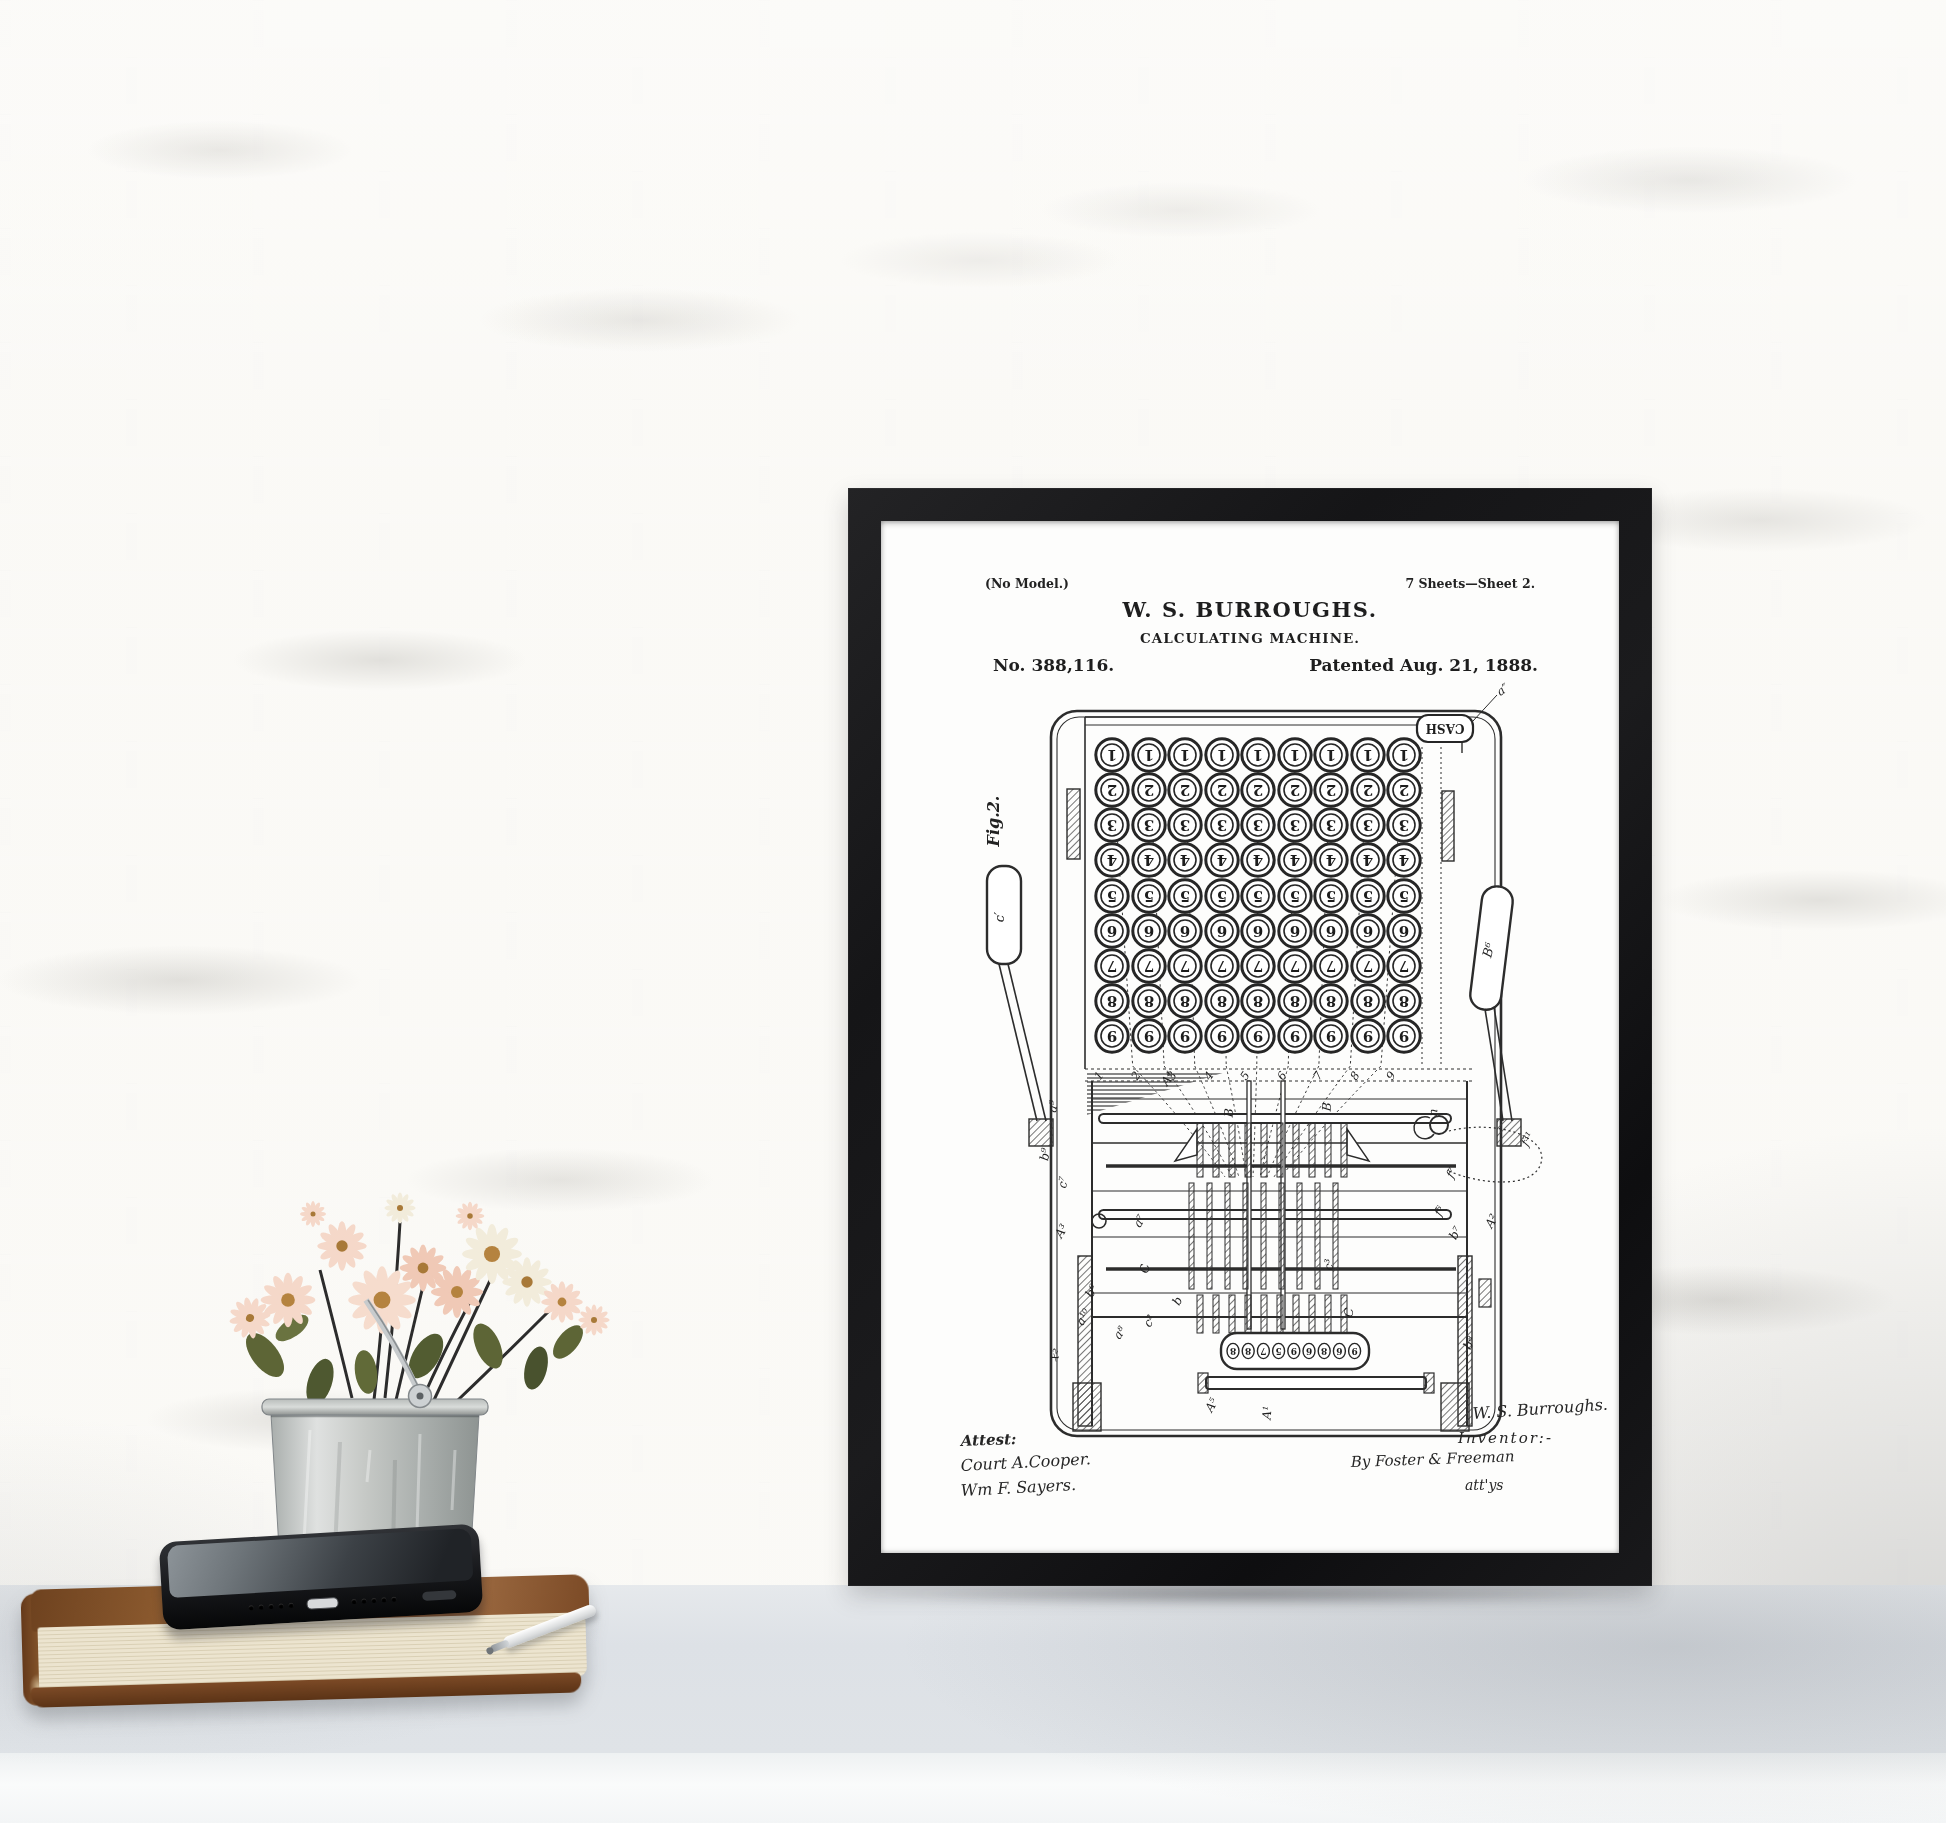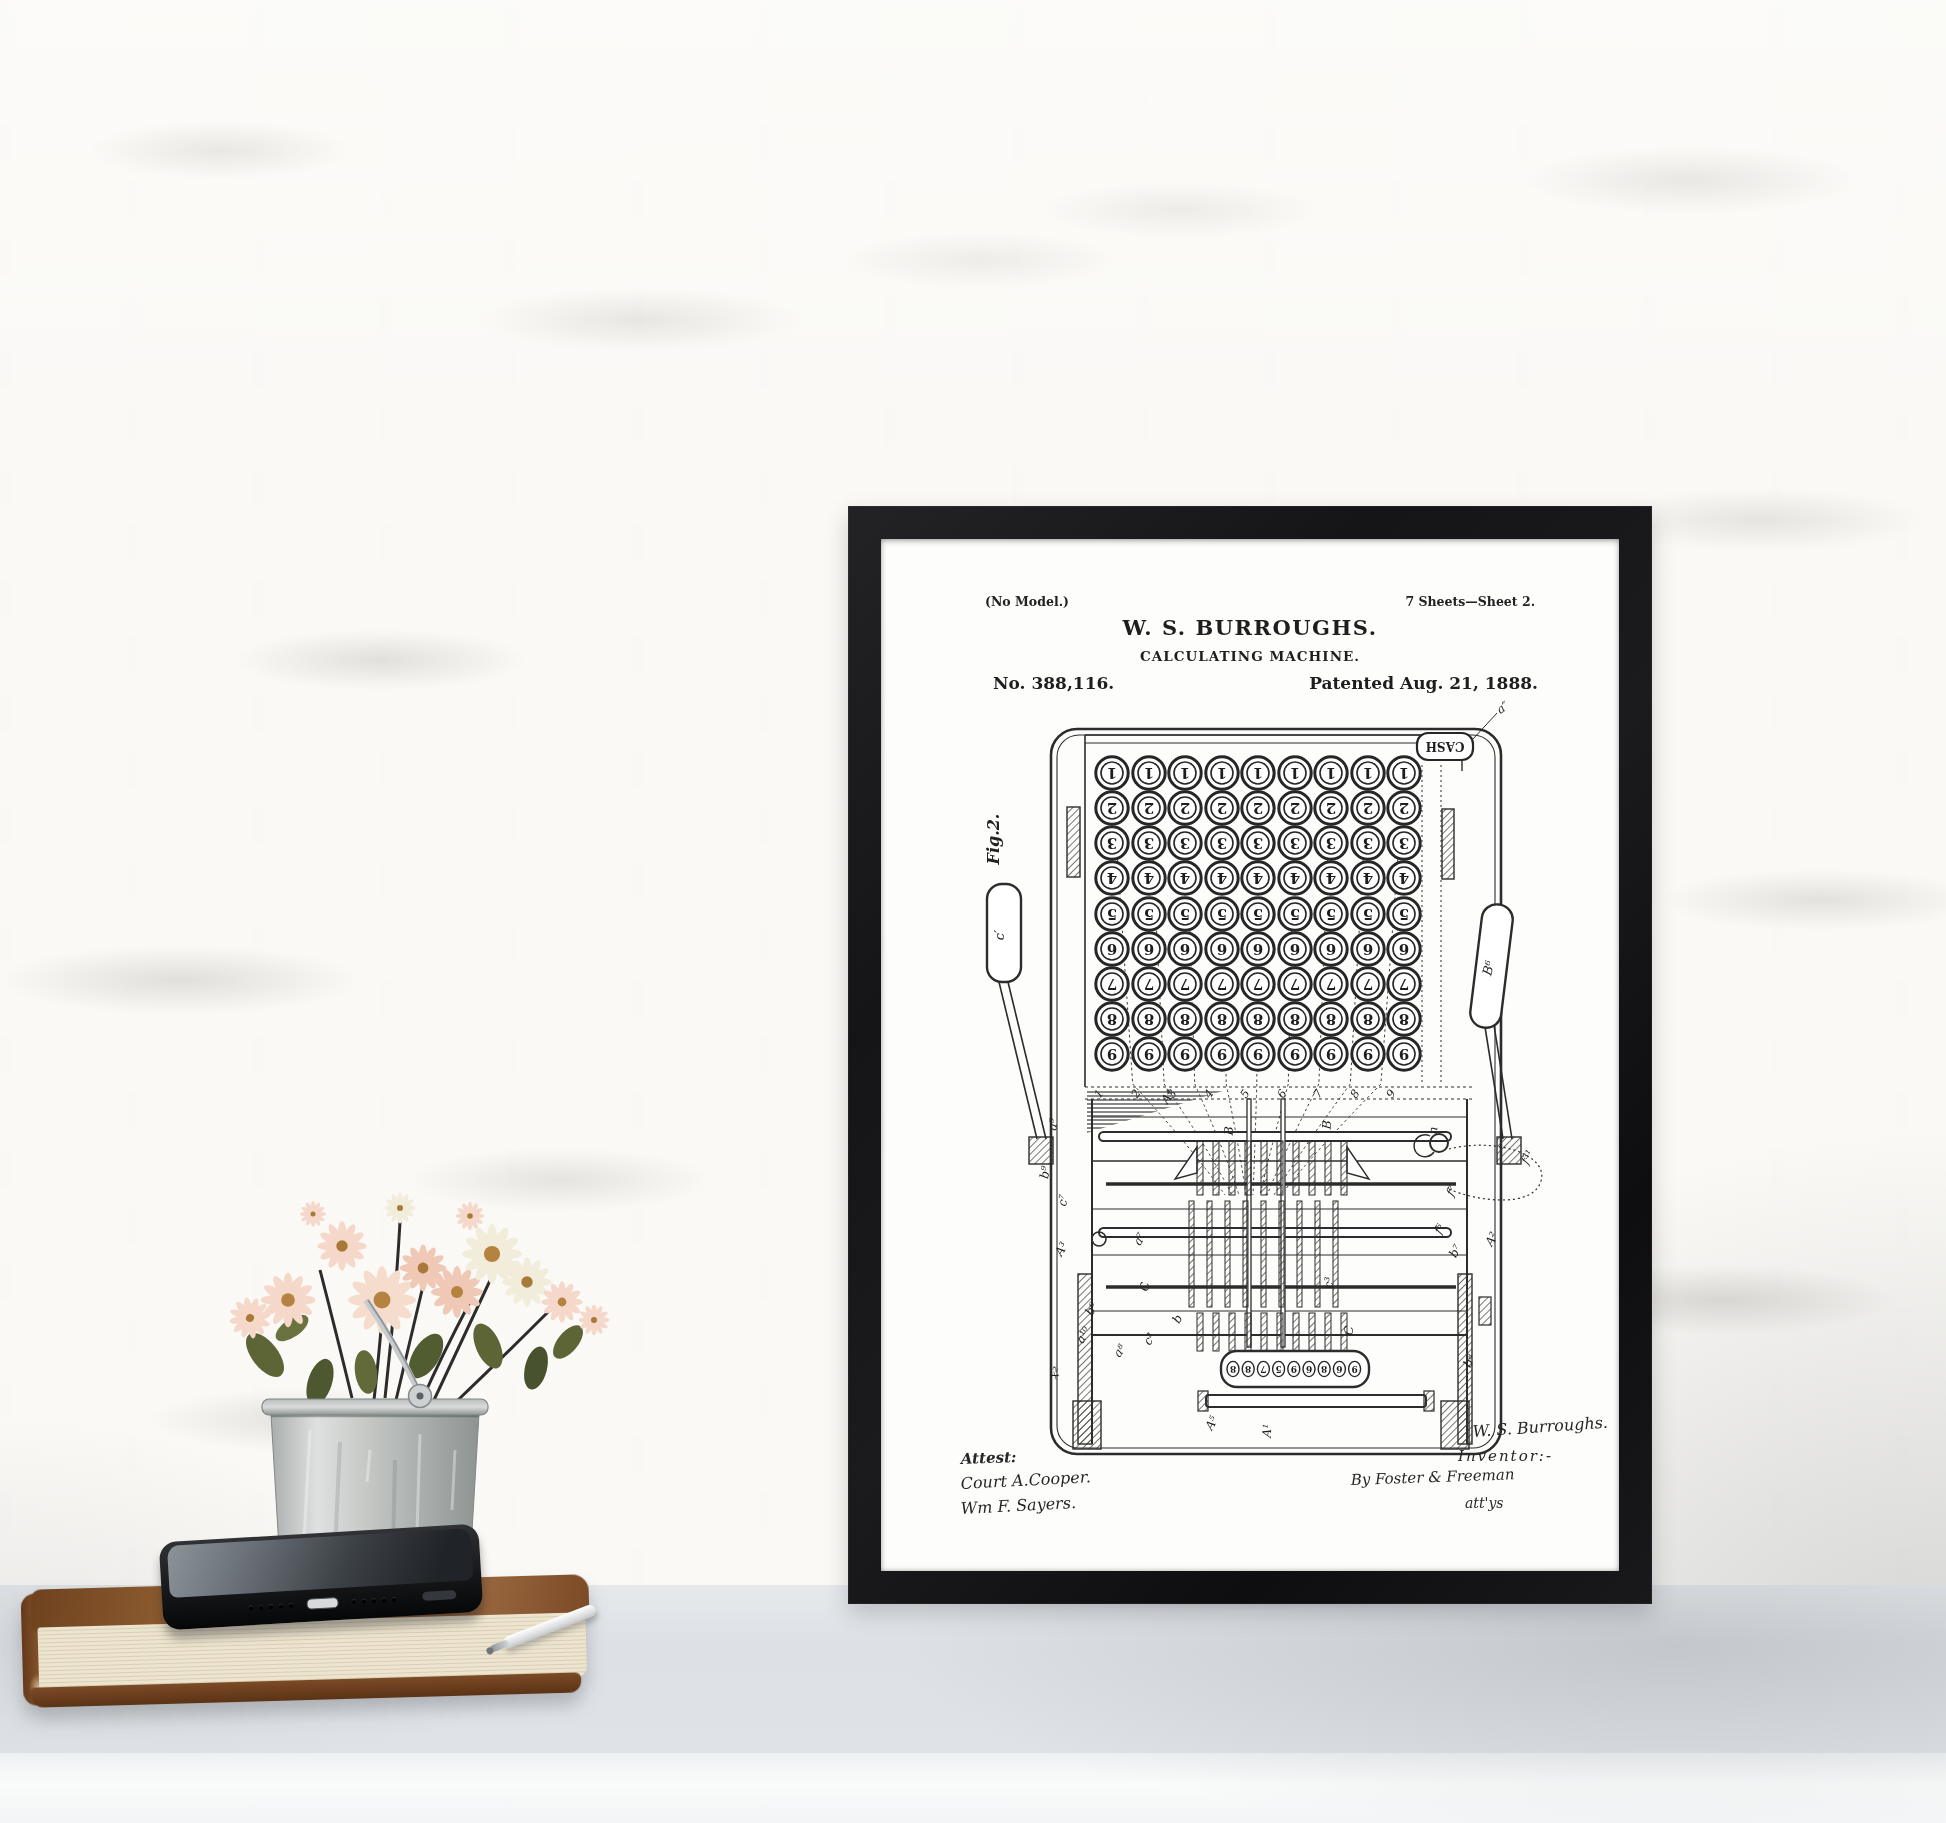--- a/index.html
+++ b/index.html
@@ -38,21 +38,21 @@
   .desk-front{position:absolute;left:0;top:168px;width:100%;height:70px;
         background:linear-gradient(180deg,#eef1f2,#fafbfb 45%,#f3f5f6);}
   .desk-shade{position:absolute;inset:0;background:
         radial-gradient(1250px 300px at 86% 26%, rgba(105,110,116,.22), rgba(105,110,116,0) 62%),
         radial-gradient(820px 240px at 6% 16%, rgba(118,122,126,.14), rgba(118,122,126,0) 60%);}
   .frame-shadow{position:absolute;left:856px;top:1582px;width:792px;height:24px;z-index:2;
         background:radial-gradient(closest-side, rgba(38,39,43,.38), rgba(38,39,43,0));
         filter:blur(4px);}
 
   
-  .frame{position:absolute;left:848px;top:506px;width:804px;height:1098px;z-index:3;
+  .frame{position:absolute;left:848px;top:488px;width:804px;height:1098px;z-index:3;
          background:linear-gradient(135deg,#232325 0%,#151517 28%,#1b1b1d 52%,#0e0e10 78%,#19191b 100%);
          box-shadow:0 10px 22px rgba(48,50,54,.22), inset 0 0 0 1px rgba(255,255,255,.05);
          box-sizing:border-box;padding:33px;}
   .poster{position:relative;width:738px;height:1032px;background:#fdfdfc;
           box-shadow:inset 0 4px 7px -3px rgba(0,0,0,.38), inset 0 -3px 6px -3px rgba(0,0,0,.22),
                      inset 3px 0 6px -3px rgba(0,0,0,.20), inset -3px 0 6px -3px rgba(0,0,0,.20);}
   .poster svg{position:absolute;inset:0;}
 
   
   .still{position:absolute;left:170px;top:1150px;width:460px;height:470px;z-index:3;}

